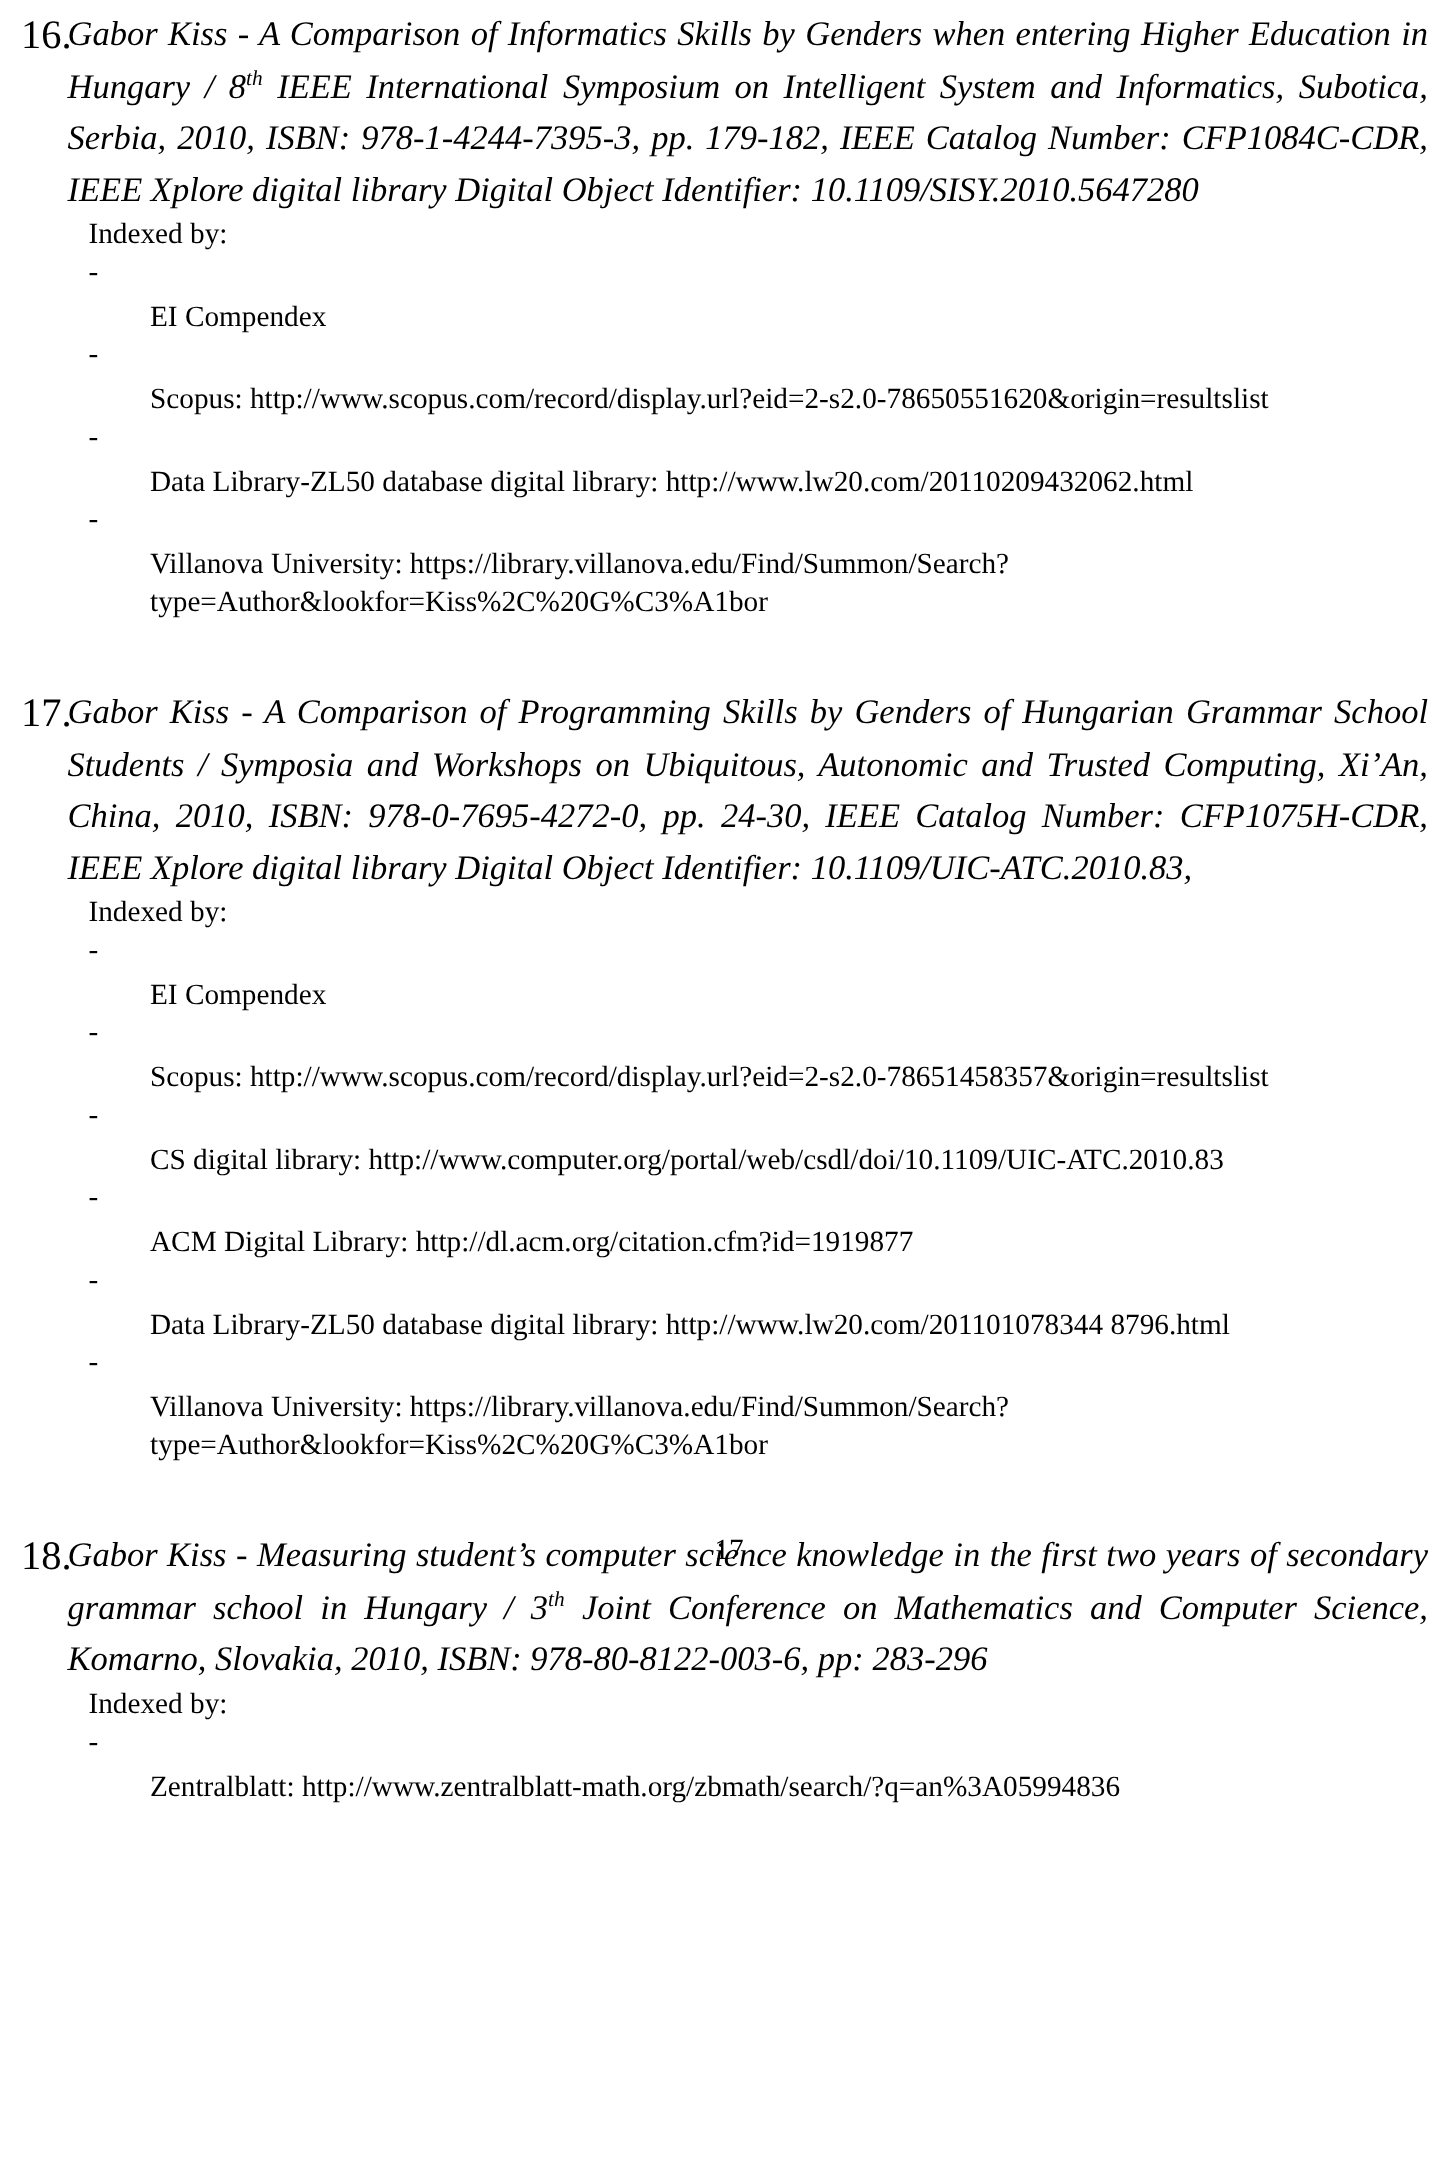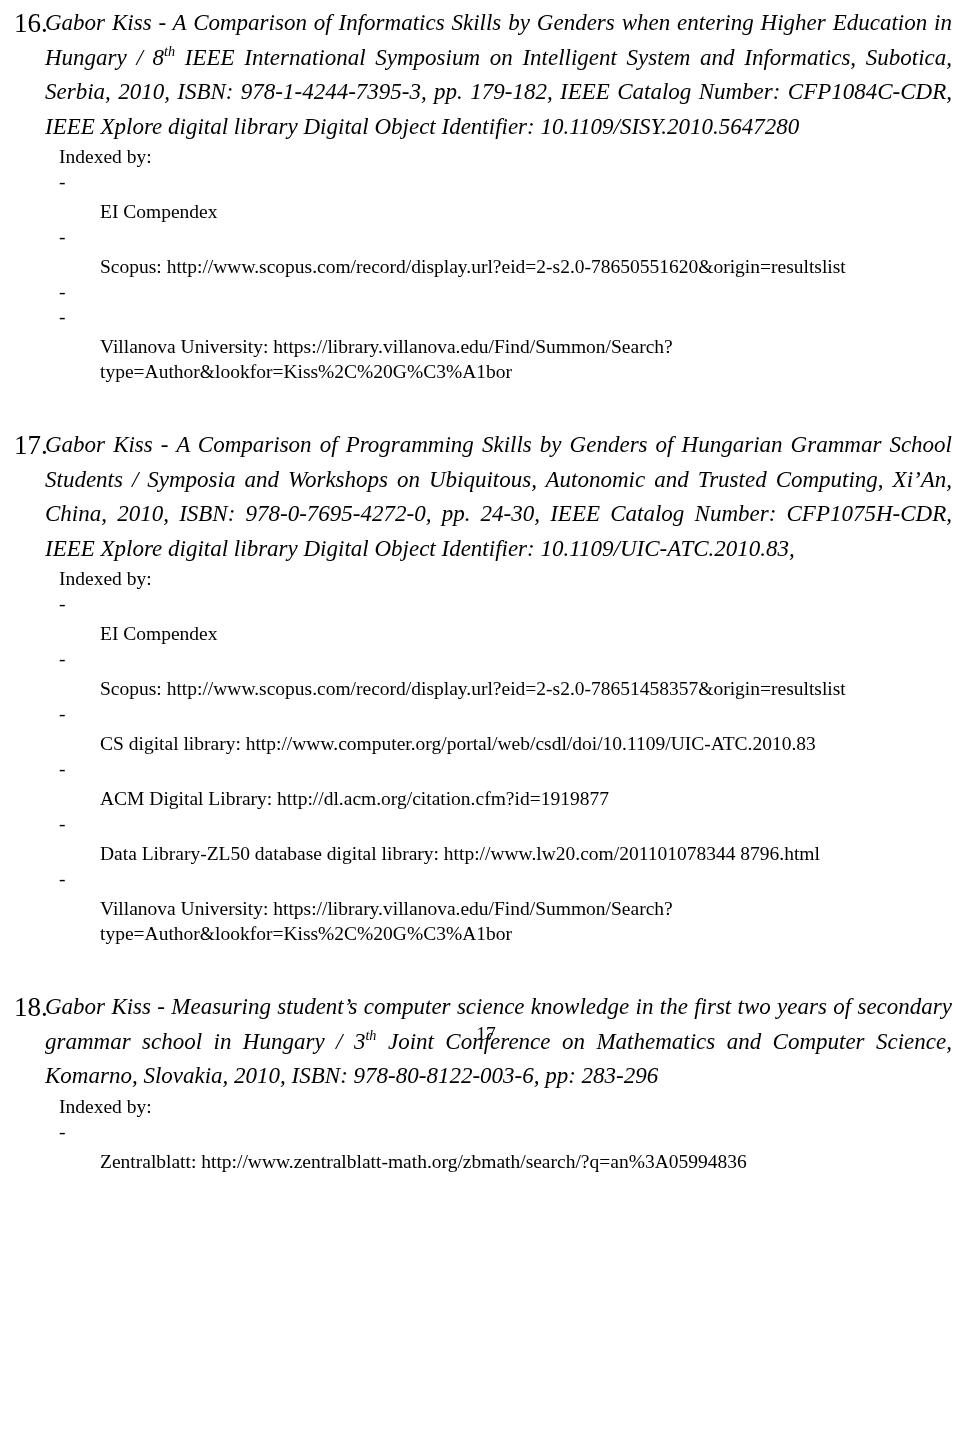--- a/index.html
+++ b/index.html
@@ -113,20 +113,21 @@
       <li class="idx-item">
         <span class="idx-dash">-</span>
         <span class="idx-text">EI Compendex</span>
       </li>
       <li class="idx-item">
         <span class="idx-dash">-</span>
         <span class="idx-text">Scopus: http://www.scopus.com/record/display.url?eid=2-s2.0-78650551620&amp;origin=resultslist</span>
       </li>
       <li class="idx-item">
         <span class="idx-dash">-</span>
+        <span class="idx-text">Data Library-ZL50 database digital library: http://www.lw20.com/20110209432062.html</span>
       </li>
       <li class="idx-item">
         <span class="idx-dash">-</span>
         <span class="idx-text">Villanova University: https://library.villanova.edu/Find/Summon/Search?type=Author&amp;lookfor=Kiss%2C%20G%C3%A1bor</span>
       </li>
     </ul>
   </div>
 
   <div class="gap-lg"></div>
 

